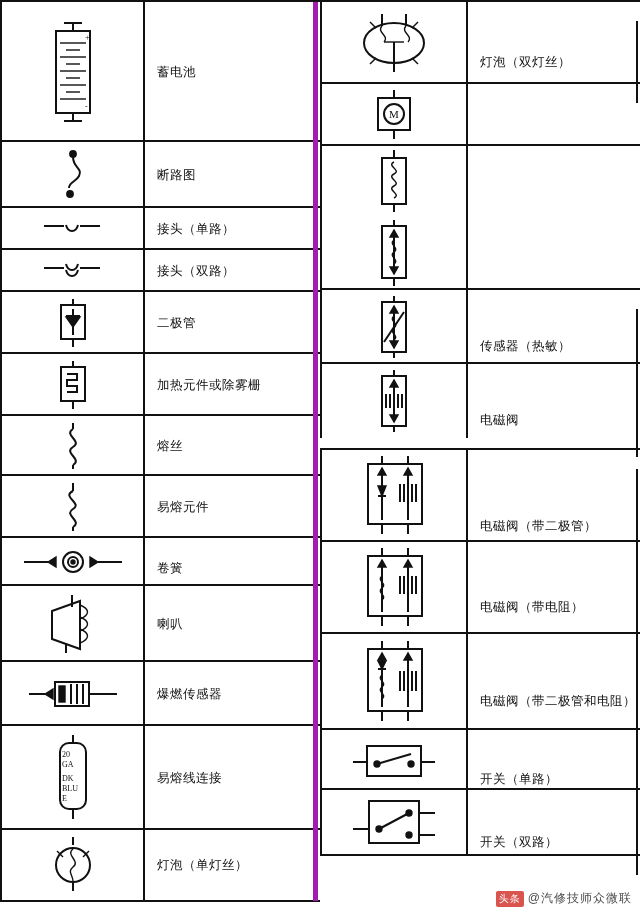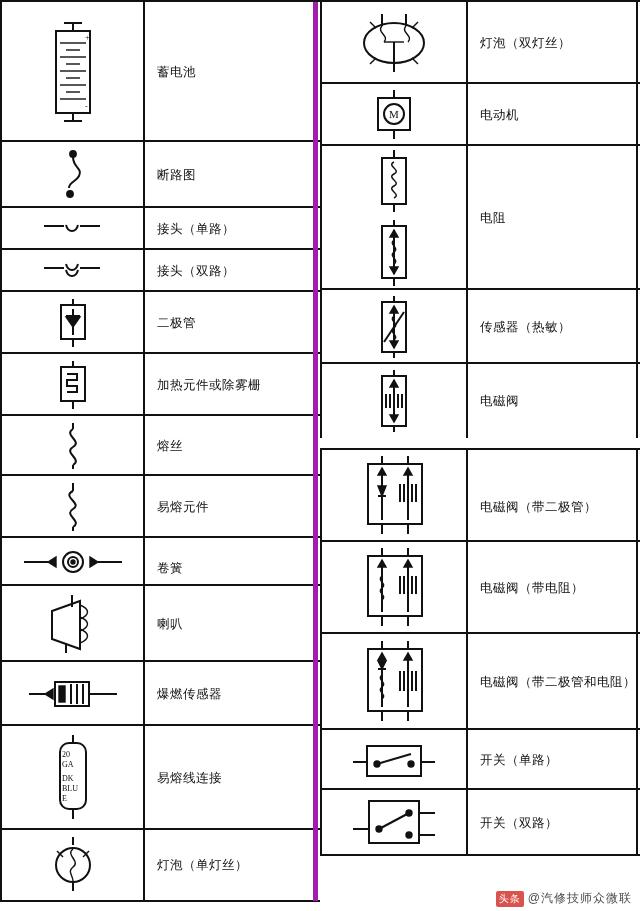--- a/index.html
+++ b/index.html
@@ -60,21 +60,21 @@
     align-items: center;
     padding-left: 12px;
     font-size: 12.5px;
     color: #111;
     letter-spacing: 0.5px;
     line-height: 1.3;
   }
   .col-left .sym-cell { width: 145px; border-left: 2px solid #111; }
   .col-left .lbl-cell { width: 173px; border-right: 5px solid #a21caf; }
   .col-right .sym-cell { width: 148px; border-left: 2px solid #111; }
-  .col-right .lbl-cell { width: 170px; border-right: 2px solid #111; }
+  .col-right .lbl-cell { width: 170px; border-right: 2px solid #111; margin-top: 19px; }
 
   svg { display: block; }
   .st { fill: none; stroke: #111; stroke-width: 2; }
   .stf { fill: #111; stroke: #111; stroke-width: 1.4; }
   .thin { fill: none; stroke: #111; stroke-width: 1.4; }
   .tiny-txt {
     font-family: "Liberation Serif", serif;
     font-size: 8px;
     fill: #111;
   }
@@ -319,42 +319,40 @@
       <div class="row" style="height:62px">
         <div class="sym-cell" style="height:62px">
           <svg width="54" height="54" viewBox="0 0 54 54">
             <line class="st" x1="27" y1="2" x2="27" y2="10"></line>
             <rect class="st" x="11" y="10" width="32" height="32"></rect>
             <circle class="st" cx="27" cy="26" r="10"></circle>
             <text x="27" y="30" text-anchor="middle" style="font-family:'Liberation Serif',serif;font-size:11px;fill:#111;">M</text>
             <line class="st" x1="27" y1="42" x2="27" y2="51"></line>
           </svg>
         </div>
-        <div class="lbl-cell" style="height:62px">电动机</div>
       </div>
 
       <div class="row" style="height:144px">
         <div class="sym-cell" style="height:144px; flex-direction:column; gap:4px;">
           <svg width="48" height="66" viewBox="0 0 48 66">
             <line class="st" x1="24" y1="2" x2="24" y2="10"></line>
             <rect class="st" x="12" y="10" width="24" height="46"></rect>
             <path class="thin" d="M24 14 C16 18 32 22 24 26 C16 30 32 34 24 38 C16 42 32 46 24 50"></path>
             <line class="st" x1="24" y1="56" x2="24" y2="64"></line>
           </svg>
           <svg width="48" height="70" viewBox="0 0 48 70">
             <line class="st" x1="24" y1="2" x2="24" y2="8"></line>
             <rect class="st" x="12" y="8" width="24" height="52"></rect>
             <line class="st" x1="24" y1="12" x2="24" y2="56"></line>
             <polygon class="stf" points="24,12 20,19 28,19"></polygon>
             <polygon class="stf" points="24,56 20,49 28,49"></polygon>
             <path class="thin" d="M24 22 C18 26 30 30 24 34 C18 38 30 42 24 46"></path>
             <line class="st" x1="24" y1="60" x2="24" y2="68"></line>
           </svg>
         </div>
-        <div class="lbl-cell" style="height:144px">电阻</div>
       </div>
 
       <div class="row" style="height:74px">
         <div class="sym-cell" style="height:74px">
           <svg width="50" height="66" viewBox="0 0 50 66">
             <line class="st" x1="25" y1="2" x2="25" y2="8"></line>
             <rect class="st" x="13" y="8" width="24" height="50"></rect>
             <line class="st" x1="25" y1="12" x2="25" y2="54"></line>
             <polygon class="stf" points="25,12 21,19 29,19"></polygon>
             <polygon class="stf" points="25,54 21,47 29,47"></polygon>

